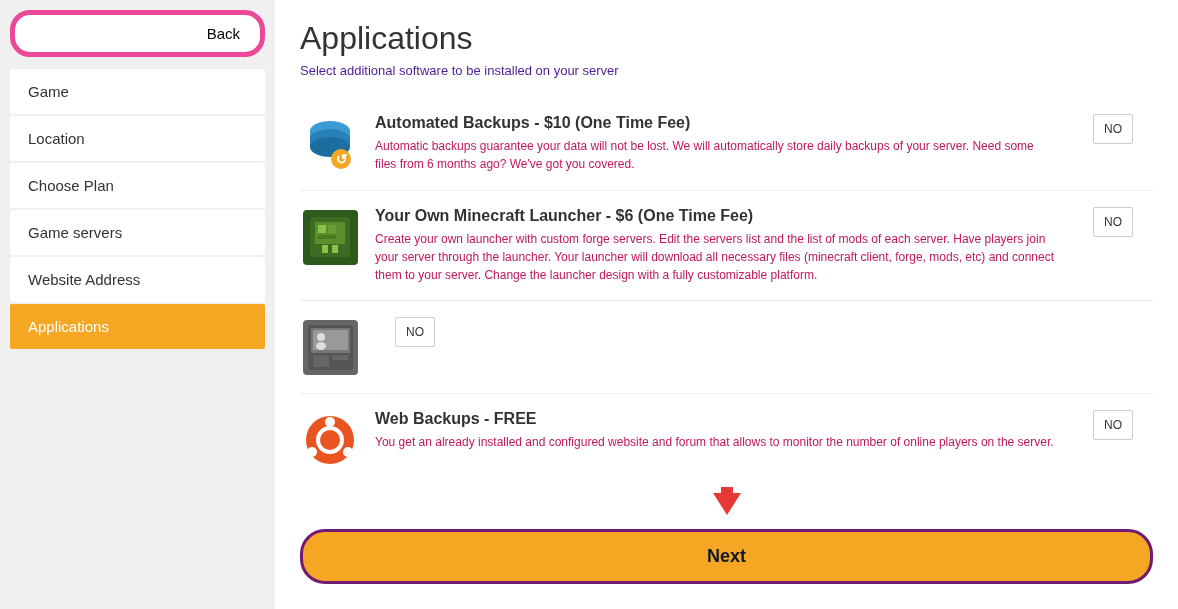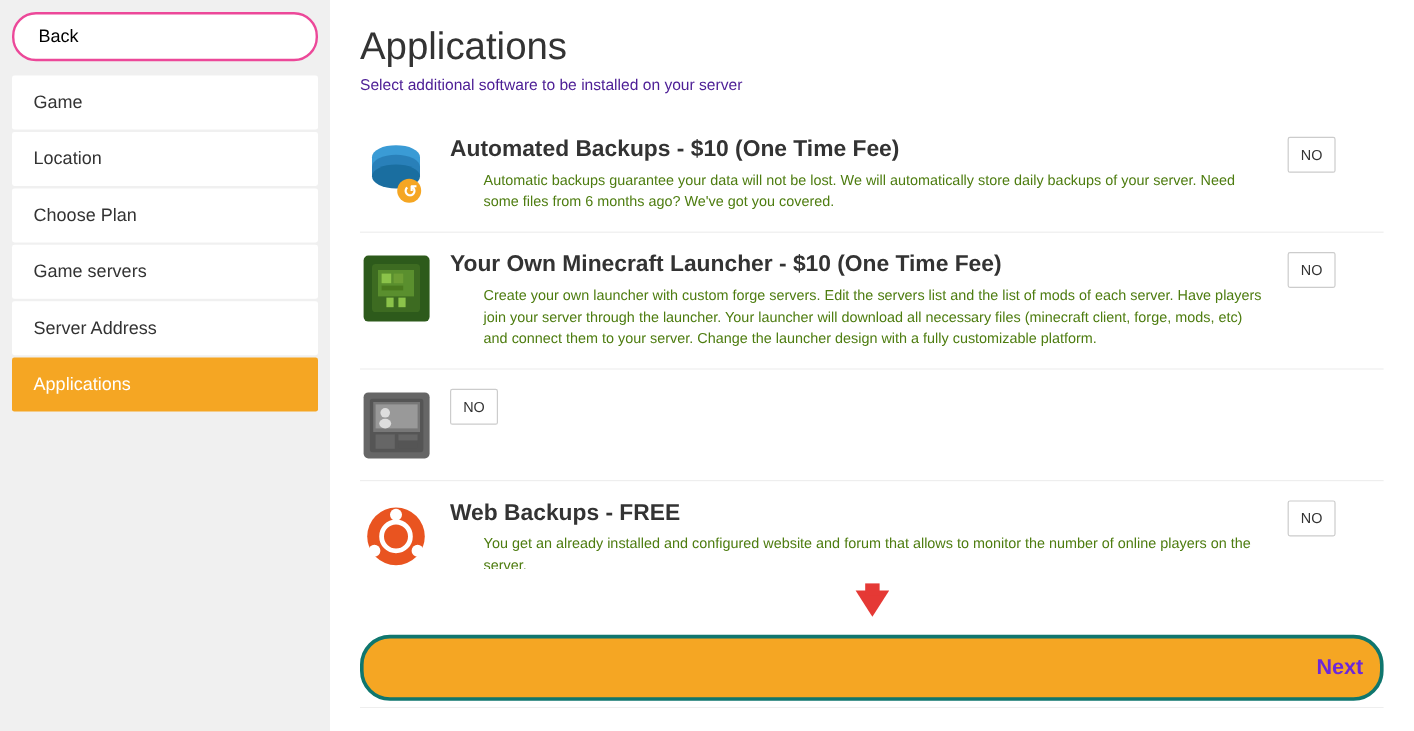--- a/index.html
+++ b/index.html
@@ -18,27 +18,27 @@
       min-width: 275px;
       background: #f0f0f0;
       display: flex;
       flex-direction: column;
       padding: 10px;
       gap: 2px;
     }
 
     .back-button {
       background: white;
-      border: 2px solid #ec4899;
+      border: 5px solid #ec4899;
       border-radius: 20px;
       padding: 10px 20px;
       font-size: 15px;
       cursor: pointer;
       margin-bottom: 10px;
-      text-align: left;
+      text-align: right;
     }
 
     .sidebar-item {
       background: white;
       border: none;
       padding: 14px 18px;
       font-size: 15px;
       cursor: pointer;
       text-align: left;
       color: #333;
@@ -90,39 +90,38 @@
       align-items: center;
       justify-content: center;
       font-size: 36px;
     }
 
     .app-content {
       flex: 1;
     }
 
     .app-title {
-      font-size: 19px;
+      font-size: 16px;
       font-weight: bold;
       color: #333;
       margin-bottom: 5px;
     }
 
     .app-desc {
       font-size: 12px;
-      color: #4d7c0f;
+      color: #be185d;
       line-height: 1.5;
-      margin-left: 28px;
     }
 
     .app-toggle {
       display: flex;
       align-items: center;
       gap: 0;
       min-width: 80px;
-      justify-content: flex-start;
+      justify-content: center;
     }
 
     .toggle-btn {
       border: 1px solid #ccc;
       background: white;
       padding: 5px 10px;
       font-size: 12px;
       cursor: pointer;
       height: 30px;
       display: flex;
@@ -146,28 +145,27 @@
     }
 
     .arrow-hint {
       text-align: center;
       margin-bottom: 8px;
     }
 
     .next-button {
       width: 100%;
       background: #f5a623;
-      border: 3px solid #0f766e;
+      border: 3px solid #701a75;
       border-radius: 25px;
       padding: 14px;
       font-size: 18px;
-      color: #6d28d9;
+      color: #0f172a;
       cursor: pointer;
       font-weight: bold;
-      text-align: right;
     }
 
     .icon-minecraft {
       background: #2d5a1b;
       border-radius: 4px;
       width: 55px;
       height: 55px;
       display: flex;
       align-items: center;
       justify-content: center;
@@ -203,21 +201,21 @@
   </style>
 </head>
 <body>
 
 <div class="sidebar">
   <button class="back-button">Back</button>
   <div class="sidebar-item">Game</div>
   <div class="sidebar-item">Location</div>
   <div class="sidebar-item">Choose Plan</div>
   <div class="sidebar-item">Game servers</div>
-  <div class="sidebar-item">Server Address</div>
+  <div class="sidebar-item">Website Address</div>
   <div class="sidebar-item active">Applications</div>
 </div>
 
 <div class="main">
   <h1 class="page-title">Applications</h1>
   <p class="page-subtitle">Select additional software to be installed on your server</p>
 
   <div class="app-item">
     <div class="app-icon">
       <svg width="55" height="55" viewBox="0 0 55 55">
@@ -248,21 +246,21 @@
           <rect x="5" y="5" width="30" height="22" fill="#5a8f2e"></rect>
           <rect x="8" y="8" width="8" height="8" fill="#8bc34a"></rect>
           <rect x="18" y="8" width="8" height="8" fill="#6d9e35"></rect>
           <rect x="8" y="18" width="18" height="4" fill="#4a7a1e"></rect>
           <rect x="12" y="28" width="6" height="8" fill="#8bc34a"></rect>
           <rect x="22" y="28" width="6" height="8" fill="#8bc34a"></rect>
         </svg>
       </div>
     </div>
     <div class="app-content">
-      <div class="app-title">Your Own Minecraft Launcher - $10 (One Time Fee)</div>
+      <div class="app-title">Your Own Minecraft Launcher - $6 (One Time Fee)</div>
       <div class="app-desc">Create your own launcher with custom forge servers. Edit the servers list and the list of mods of each server. Have players join your server through the launcher. Your launcher will download all necessary files (minecraft client, forge, mods, etc) and connect them to your server. Change the launcher design with a fully customizable platform.</div>
     </div>
     <div class="app-toggle">
       <button class="toggle-btn toggle-no">NO</button>
     </div>
   </div>
 
   <div class="app-item">
     <div class="app-icon">
       <div class="icon-website">

